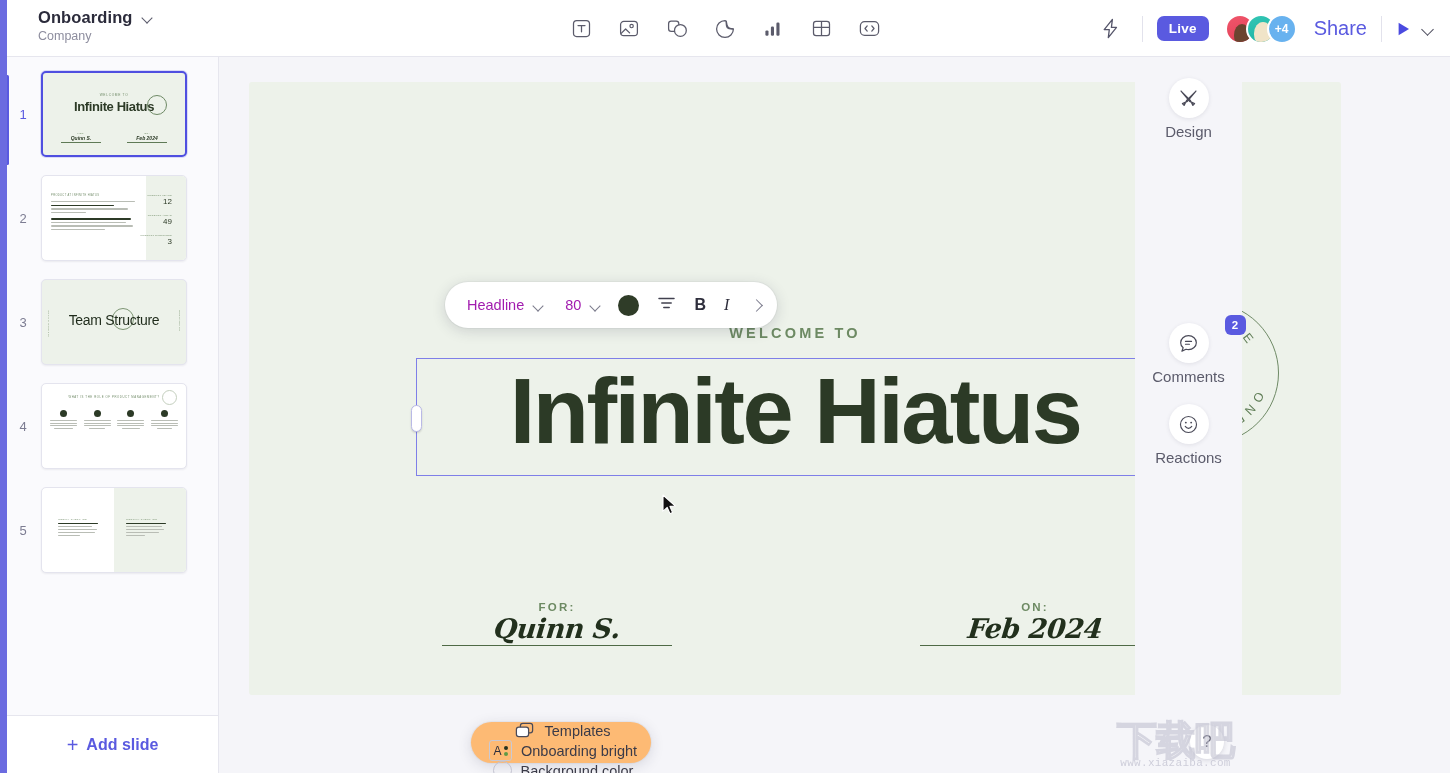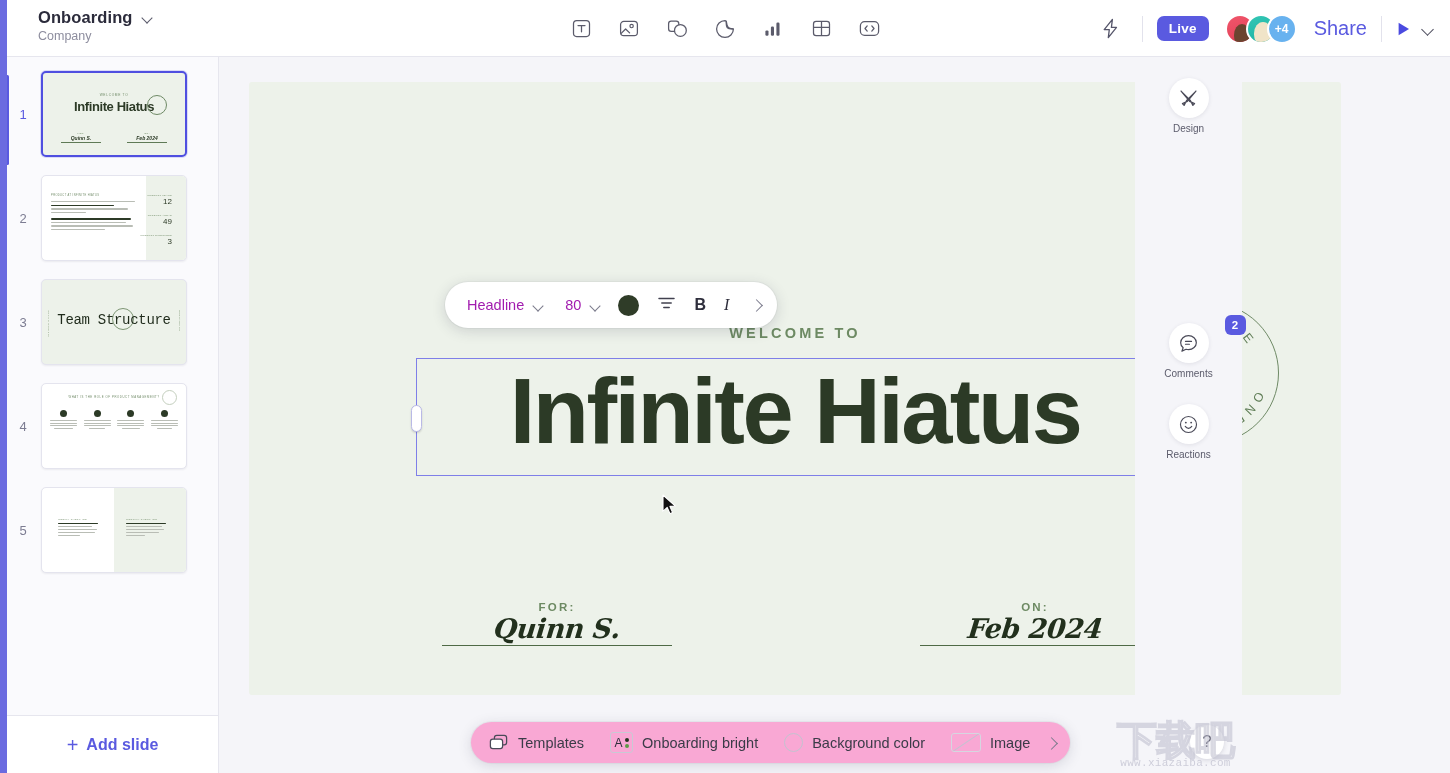--- a/index.html
+++ b/index.html
@@ -151,21 +151,21 @@
   .t2-para { position:absolute; left:9px; right:48px; top:25px; }
   .t2-ln { height:1.4px; background:#b9bdb5; border-radius:1px; margin-bottom:2.2px; }
   .t2-ln.dk { background:#2c3a26; }
   .t2-stat { position:absolute; right:14px; color:#2c3a26; }
   .t2-sl { font-size:2.4px; color:#6f8a66; letter-spacing:.3px; }
   .t2-sv { font-size:8px; font-weight:400;text-align:right; }
 
   
   .t3 { background: #edf2ea; }
   .t3-h { position:absolute; top:32px; left:0; right:0; text-align:center;
-          font-family:Liberation Mono, monospace; font-size:14px; color:#1f2b1b; letter-spacing:-.3px; }
+          font-family:Liberation Sans, sans-serif; font-size:14px; color:#1f2b1b; letter-spacing:-.3px; }
   .t3-stamp { position:absolute; left:70px; top:28px; width:22px; height:22px; border-radius:50%; border:.8px solid #7e9675; }
   .t3-sideL { position:absolute; left:5px; top:30px; font-size:2.4px; color:#7e9675; writing-mode: vertical-rl; transform: rotate(180deg); letter-spacing:.5px; }
   .t3-sideR { position:absolute; right:5px; top:30px; font-size:2.4px; color:#7e9675; writing-mode: vertical-rl; letter-spacing:.5px; }
 
   
   .t4 { background: #fff; }
   .t4-h { position:absolute; top:11px; left:0; right:0; text-align:center; font-size:2.8px; letter-spacing:.6px; color:#6f8a66; }
   .t4-stamp { position:absolute; right:9px; top:6px; width:15px; height:15px; border-radius:50%; border:.7px solid #c4cfbe; }
   .t4-cols { position:absolute; left:8px; right:8px; top:26px; display:flex; justify-content:space-between; }
   .t4-col { width:27px; text-align:center; }
@@ -273,24 +273,25 @@
   }
   .tt-gap { width: 22px; }
   .tt-gap-s { width: 18px; }
 
   
   .cursor { position: absolute; left: 443px; top: 437px; z-index: 25; }
 
   
   .bottom-bar {
     position: absolute; left: 471px; top: 722px;
-    height: 41px; background: #f9a8d4; border-radius: 21px;
+    height: 41px; background: #fdba74; border-radius: 21px;
     box-shadow: 0 3px 14px rgba(40,40,70,.15), 0 0 0 1px rgba(40,40,70,.04);
     display: flex; align-items: center; padding: 0 14px 0 18px; gap: 0;
     z-index: 12;
+    flex-direction: column;
   }
   .bb-item { display: flex; align-items: center; gap: 9px; cursor: pointer; }
   .bb-label { font-size: 14.5px; color: #3b3b48; }
   .bb-gap { width: 26px; }
   .bb-circle { width: 19px; height: 19px; border-radius: 50%; border: 1.4px solid #c3c3d0; }
   .bb-imgbox {
     width: 30px; height: 19px; border: 1.4px solid #d6d6e0; border-radius: 3px; position: relative; overflow:hidden;
   }
   .bb-imgbox::after {
     content:""; position:absolute; left:-2px; bottom:-3px; width:40px; height:1.3px;
@@ -322,21 +323,21 @@
   .rb-circle {
     width: 40px; height: 40px; border-radius: 50%; background: #fff;
     display: flex; align-items: center; justify-content: center;
     box-shadow: 0 1px 4px rgba(40,40,70,.10);
   }
   .rb-pill {
     width: 40px; height: 76px; border-radius: 20px; background: #fff;
     display: flex; flex-direction: column; align-items: center; justify-content: center; gap: 6px;
     box-shadow: 0 1px 4px rgba(40,40,70,.10);
   }
-  .rb-label { font-size: 10px; color: #5b5b6b; }
+  .rb-label { font-size: 15px; color: #5b5b6b; }
   .rb-badge {
     position: absolute; top: -8px; left: 56px;
     background: #5a5ae0; color: #fff; font-size: 11.5px; font-weight: 600;
     min-width: 21px; height: 20px; border-radius: 6px;
     display: flex; align-items: center; justify-content: center; padding: 0 5px;
   }
   .rb-wrap { position: relative; }
 
   
   .help-btn {

